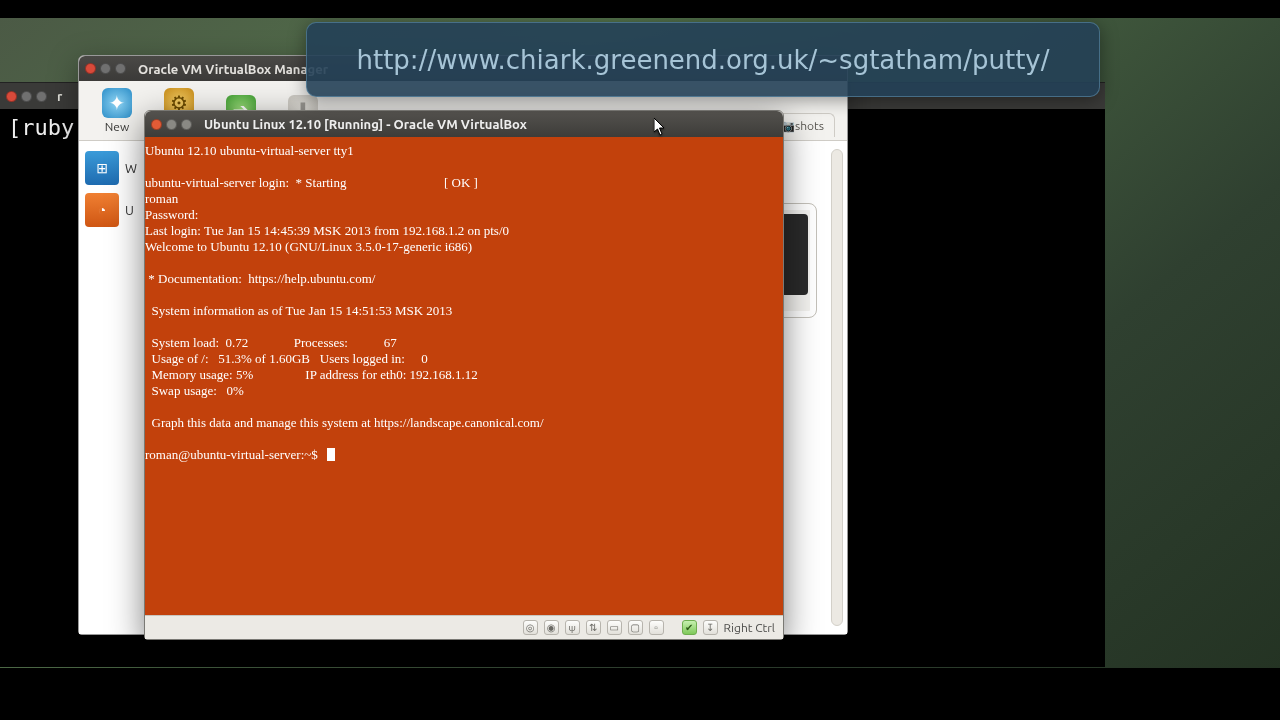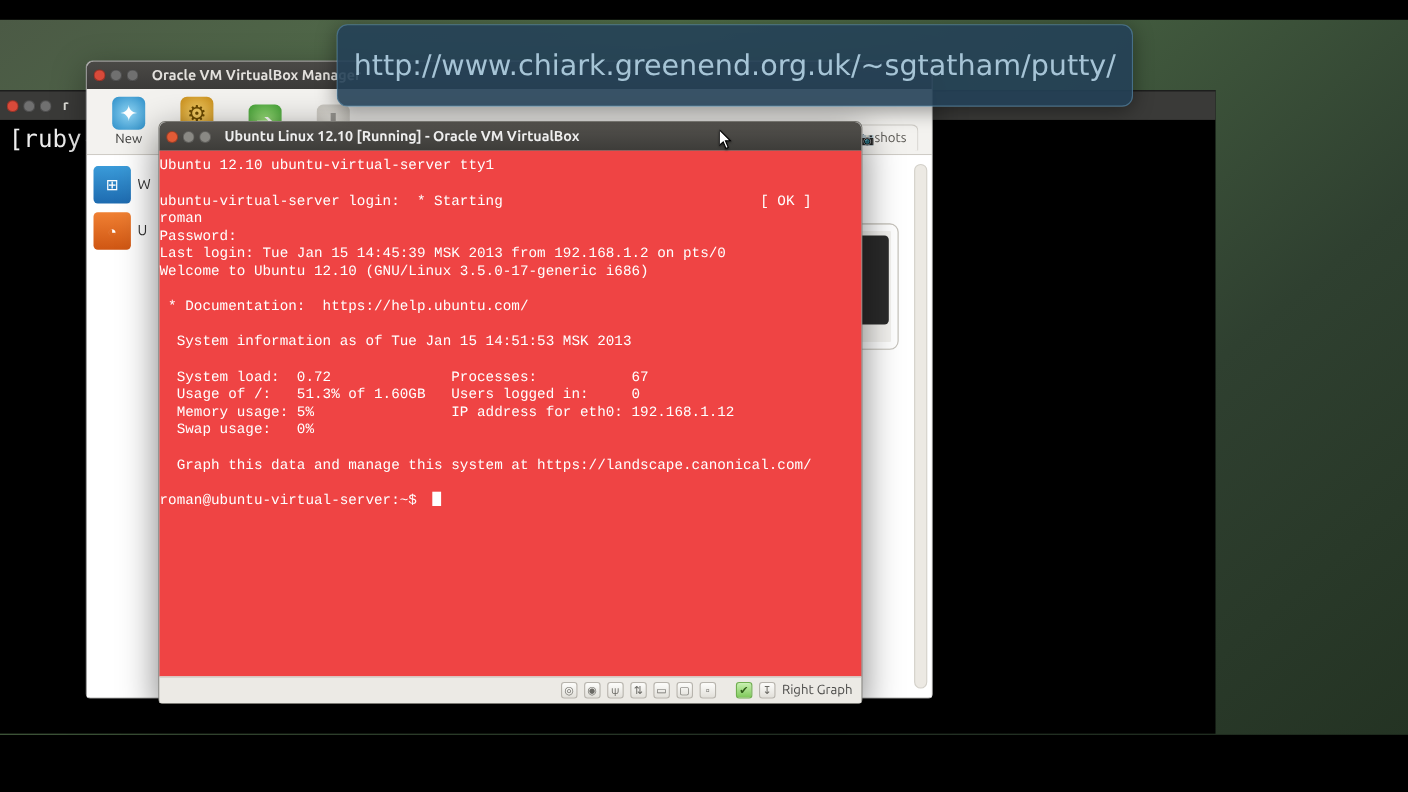--- a/index.html
+++ b/index.html
@@ -9,21 +9,21 @@
     font-family: Ubuntu, Arial, sans-serif;
     overflow: hidden; position: relative;
   }
   
   .letterbox-top, .letterbox-bottom {
     position: absolute; left:0; right:0; background:#000;
   }
   .letterbox-top { top:0; height:18px; }
   .letterbox-bottom { bottom:0; height:52px; }
   .overlay-banner {
-    position:absolute; top:22px; left:306px; width:724px; height:75px;
+    position:absolute; top:22px; left:306px; width:794px; height:75px;
     background:rgba(36,64,86,.9); border:1px solid rgba(120,180,215,.4);
     border-radius:10px; display:flex; align-items:center; justify-content:center;
     color:#a6c4d6; font-size:26px; font-family:"DejaVu Sans",Arial,sans-serif;
     box-shadow:0 3px 18px rgba(0,0,0,.4);
   }
   
   .bg-term {
     position:absolute; top:82px; left:0; width:1105px; height:585px;
     background:#000; border-top:1px solid #222;
   }
@@ -93,22 +93,22 @@
   .vmw-title {
     height:26px; background:linear-gradient(#54524e,#3d3c39);
     display:flex; align-items:center; gap:4px; padding:0 6px;
     color:#eee; font-size:13px; font-weight:bold;
     border-radius:6px 6px 0 0;
   }
   .vmw .wc.close{background:#e25b36;}
   .vmw .wc.min{background:#8a8984;}
   .vmw .wc.max{background:#8a8984;}
   .vmw-term {
-    flex:1; background:#ef4444; color:#fff;
-    font-family:Liberation Mono, monospace;
+    flex:1; background:#c2410c; color:#fff;
+    font-family:Liberation Serif, serif;
     font-size:13px; line-height:16px; padding:6px 4px 4px 0;
     white-space:pre; overflow:hidden;
   }
   .vmw-status {
     height:24px; background:#eceae5; border-top:1px solid #c9c6bf;
     display:flex; align-items:center; justify-content:flex-end;
     gap:6px; padding:0 8px; font-size:12px; color:#4b4b49;
   }
   .st-ic { width:15px; height:15px; border:1px solid #b7b4ad; border-radius:3px;
     background:linear-gradient(#fdfdfb,#e2e0da); display:inline-flex;
@@ -214,21 +214,21 @@
     <span class="st-ic">◎</span>
     <span class="st-ic">◉</span>
     <span class="st-ic">ψ</span>
     <span class="st-ic">⇅</span>
     <span class="st-ic">▭</span>
     <span class="st-ic">▢</span>
     <span class="st-ic">▫</span>
     <span style="width:6px"></span>
     <span class="st-ic green">✔</span>
     <span class="st-ic">↧</span>
-    <span>Right Graph</span>
+    <span>Right Ctrl</span>
   </div>
 </div>
 
 <div class="overlay-banner">
   <span>http://www.chiark.greenend.org.uk/~sgtatham/putty/</span>
 </div>
 
 <div class="mouse-ptr">
   <svg width="12" height="18" viewBox="0 0 12 18">
       <path d="M0 0 L0 14 L3.5 11 L6 17 L8 16 L5.5 10 L10 10 Z" fill="#fff" stroke="#000" stroke-width="1"></path>

